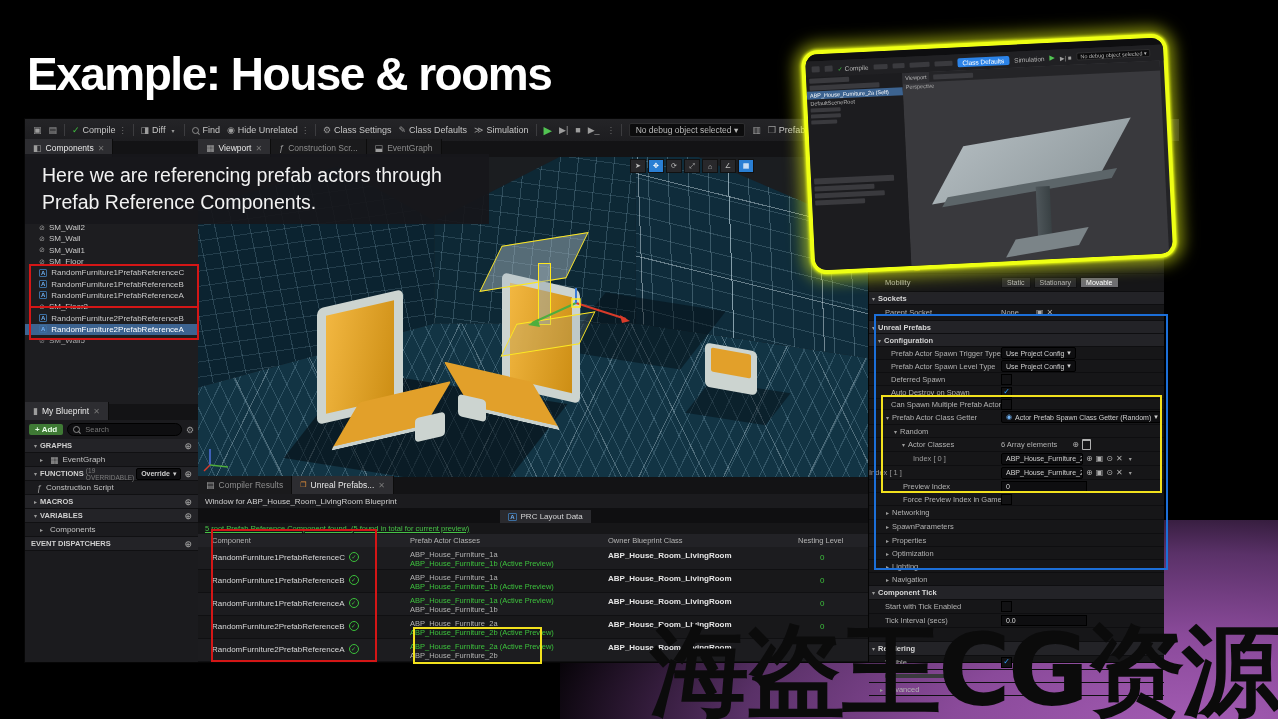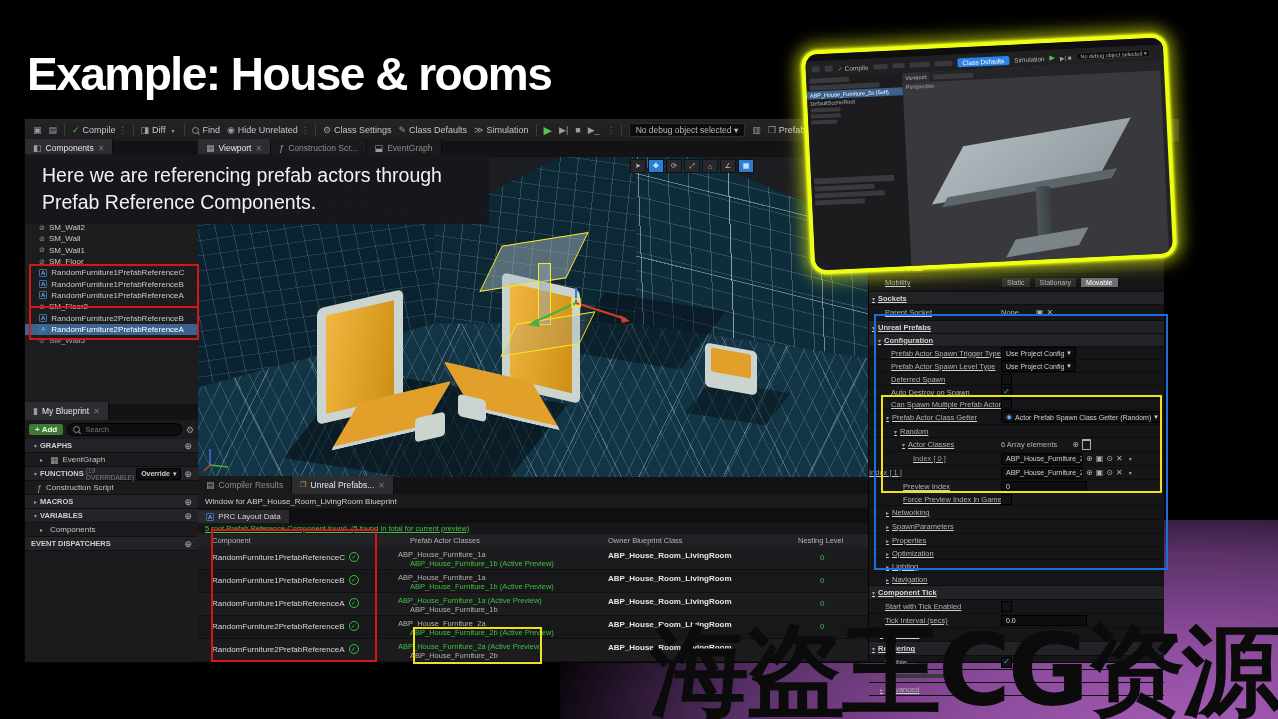--- a/index.html
+++ b/index.html
@@ -55,29 +55,29 @@
   .vpicons{display:flex;gap:2px;}
   .vpic{width:14px;height:12px;background:#28282b;border:1px solid #111;color:#bdbdbd;font-size:7px;display:flex;align-items:center;justify-content:center;}
   .vpic.on{background:#2a7fd4;color:#fff;}
   
   .btm{background:#161618;}
   .hdr-row{background:#222226;display:flex;align-items:center;height:13px;font-size:7.5px;color:#b4b4b4;}
   .trow{position:relative;height:22px;border-bottom:1px solid #101012;font-size:8px;}
   .trow.alt{background:#1c1c1f;}
   .trow.base{background:#18181a;}
   .cellc{position:absolute;left:14px;top:5px;color:#d8d8d8;white-space:nowrap;display:flex;gap:4px;align-items:center;}
-  .cl1{position:absolute;left:200px;top:3px;font-size:7.5px;color:#b2b2b2;white-space:nowrap;}
+  .cl1{position:absolute;left:212px;top:3px;font-size:7.5px;color:#b2b2b2;white-space:nowrap;}
   .cl2{position:absolute;left:212px;top:12px;font-size:7.5px;color:#b2b2b2;white-space:nowrap;}
   .grn{color:#3dc13d !important;}
   .cello{position:absolute;left:410px;top:4px;color:#e6e6e6;font-weight:700;font-size:8px;white-space:nowrap;}
   .celln{position:absolute;left:622px;top:6px;color:#3dc13d;font-size:8px;}
   .gchk{display:inline-block;width:8px;height:8px;border:1px solid #3abf3a;border-radius:50%;color:#3abf3a;font-size:6px;line-height:8px;text-align:center;}
   
   .det{background:#161618;border-left:1px solid #050505;}
-  .drow{position:relative;border-bottom:1px solid #0e0e10;display:flex;align-items:center;text-decoration:underline;}
+  .drow{position:relative;border-bottom:1px solid #0e0e10;display:flex;align-items:center;}
   .dsec{background:#232327;font-weight:700;color:#d8d8d8;}
   .dlbl{font-size:7.5px;color:#b2b2b2;white-space:nowrap;}
   .dval{position:absolute;left:132px;display:flex;align-items:center;gap:3px;}
   .arw{color:#9a9a9a;font-size:6px;margin:0 3px;}
   .cb{width:9px;height:9px;background:#121214;border:1px solid #000;font-size:8px;line-height:8px;color:#35a0ff;text-align:center;}
   .ddp{background:#0e0e10;border:1px solid #000;border-radius:2px;color:#d0d0d0;font-size:7px;padding:1px 4px;white-space:nowrap;display:flex;gap:3px;align-items:center;}
   .seg span{background:#2c2c2f;border:1px solid #121214;color:#b5b5b5;font-size:7px;padding:1px 5px;}
   .seg span.on{background:#6e6e72;color:#fff;}
   .inp{background:#0e0e10;border:1px solid #000;color:#ddd;font-size:7px;padding:1px 4px;width:76px;}
   .mic{color:#b0b0b0;font-size:8px;}
@@ -362,21 +362,21 @@
         </div>
       <div class="tab active">
           <span style="color:#e8923a;font-size:7px;">❒</span>
           <span>Unreal Prefabs...</span>
           <span class="tclose">✕</span>
         </div>
     </div>
     <div style="height:14px;display:flex;align-items:center;padding:0 7px;font-size:8px;color:#cfcfcf;background:#1b1b1e;">
         <span>Window for ABP_House_Room_LivingRoom Blueprint</span>
       </div>
-    <div style="height:15px;background:#0f0f11;display:flex;align-items:flex-end;">
+    <div style="height:15px;background:#0f0f11;display:flex;align-items:flex-end;justify-content:center;">
       <div style="background:#2a2a2e;height:13px;display:flex;align-items:center;gap:4px;padding:0 8px;font-size:8px;color:#d5d5d5;">
           <span class="prico">A</span>
           <span>PRC Layout Data</span>
         </div>
     </div>
     <div style="height:11px;display:flex;align-items:center;padding:0 7px;">
         <span style="font-size:7.5px;color:#46c246;text-decoration:underline;">5 root Prefab Reference Component found. (5 found in total for current preview)</span>
       </div>
     <div class="hdr-row">
       <span class="a" style="left:14px;">Component</span>

